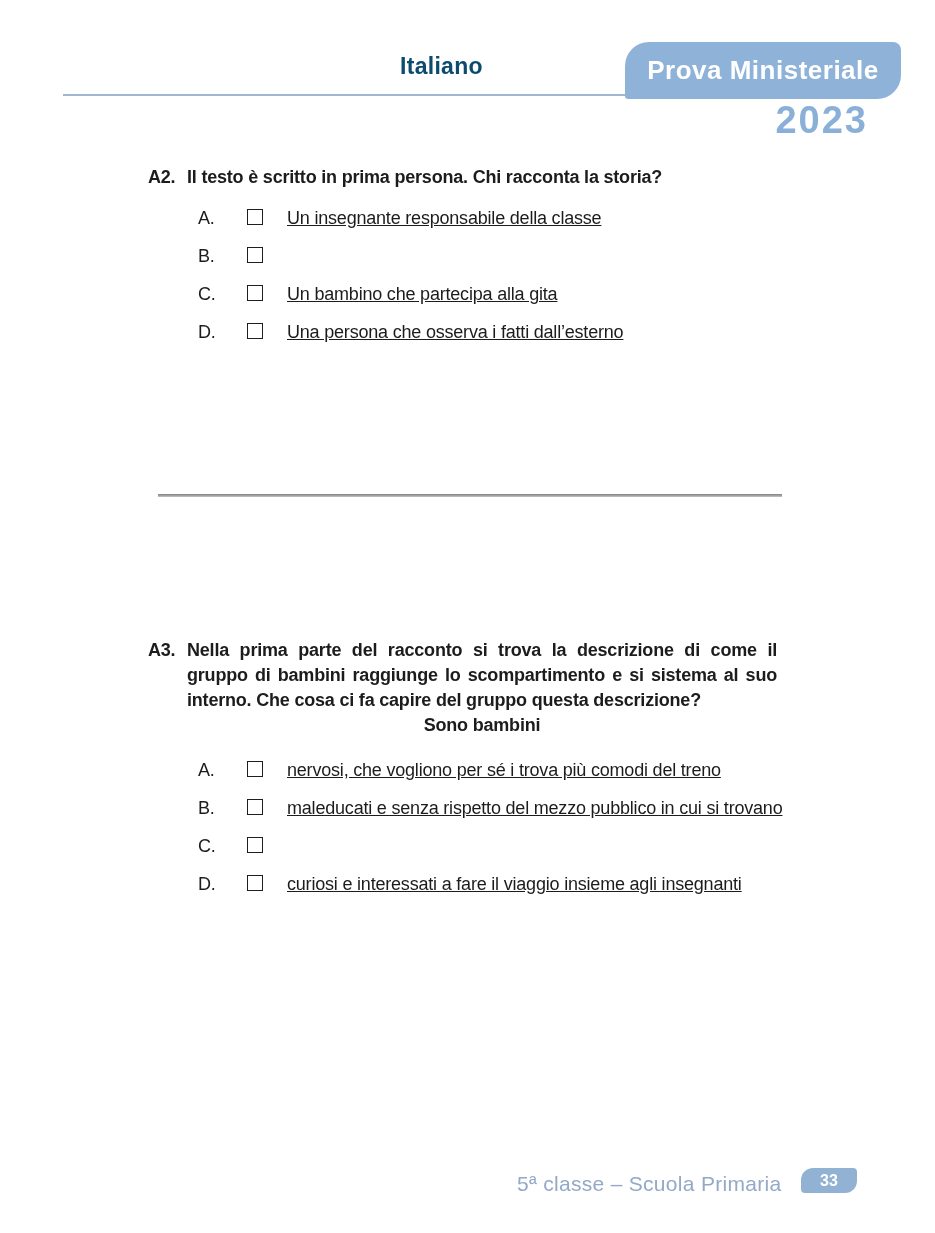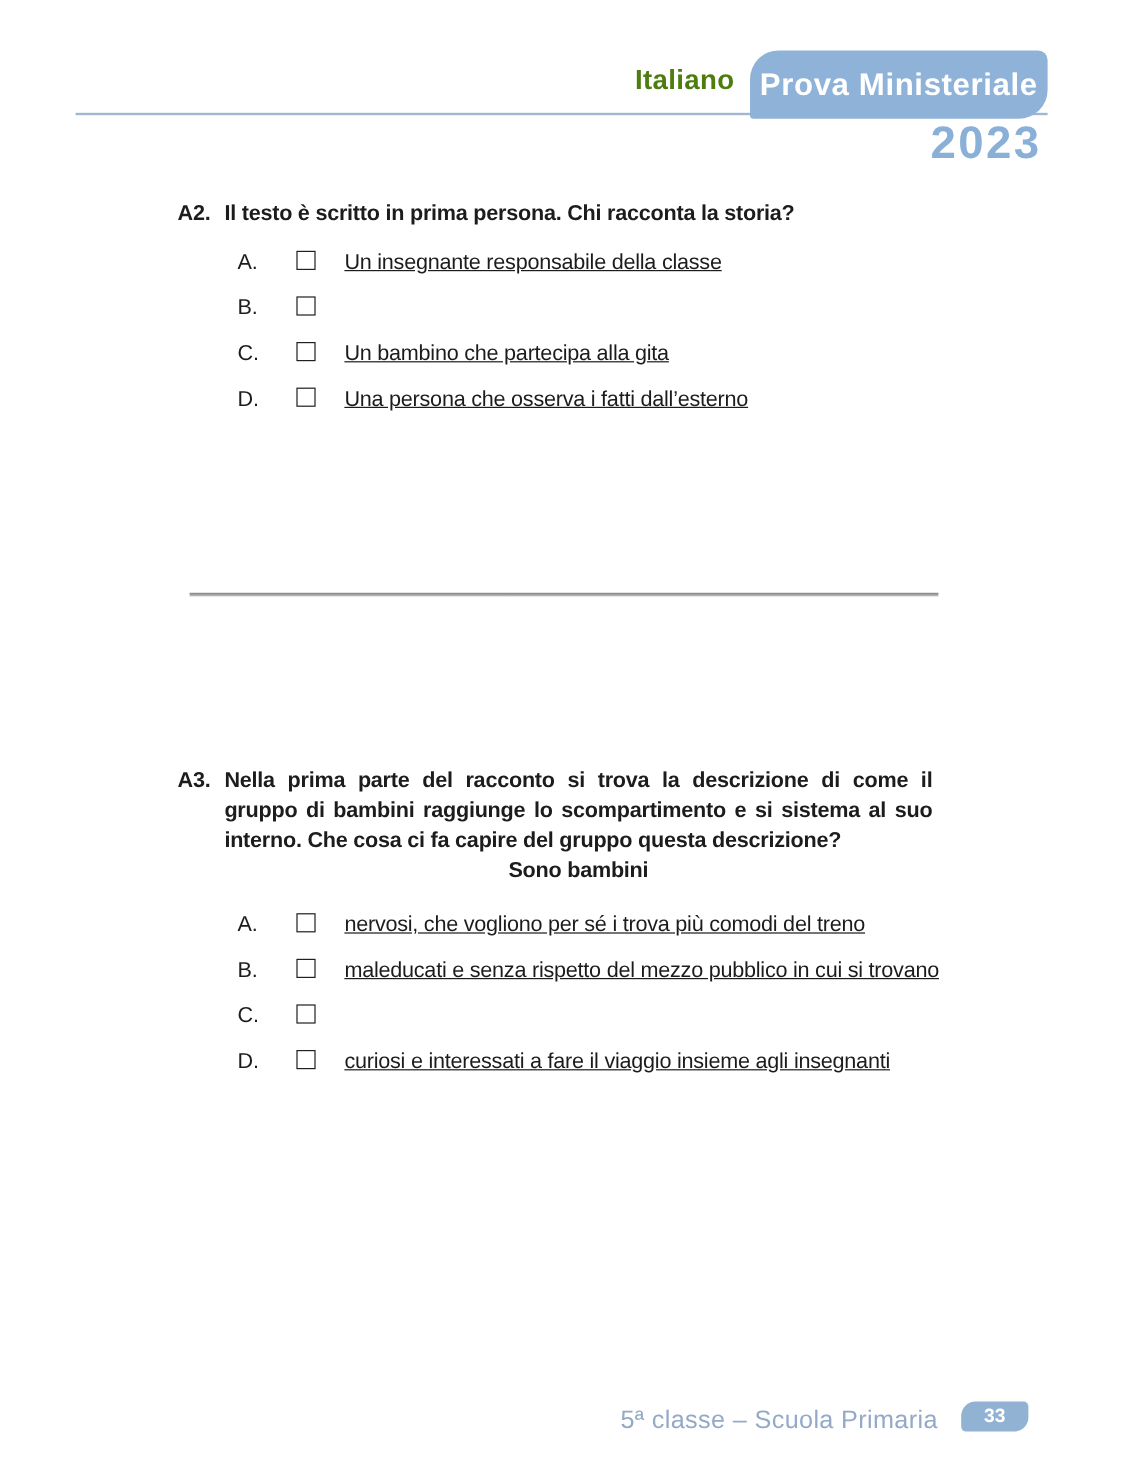--- a/index.html
+++ b/index.html
@@ -18,30 +18,29 @@
   .header-rule {
     position: absolute;
     left: 63px; top: 94px;
     width: 810px; height: 2px;
     background: #9fb8d2;
   }
   .header-subject {
     position: absolute;
     left: 400px; top: 53px;
     width: 212px;
-    text-align: right;
     font-size: 23px;
     font-weight: bold;
-    color: #4d7c0f;
+    color: #0c4a6e;
     letter-spacing: 0.3px;
   }
   .header-badge {
     position: absolute;
     left: 625px; top: 42px;
-    width: 248px; height: 57px;
+    width: 276px; height: 57px;
     background: #8fb3d8;
     border-radius: 24px 8px 24px 3px;
     text-align: center;
   }
   .header-badge span {
     display: inline-block;
     line-height: 57px;
     font-size: 26px;
     font-weight: bold;
     color: #ffffff;

